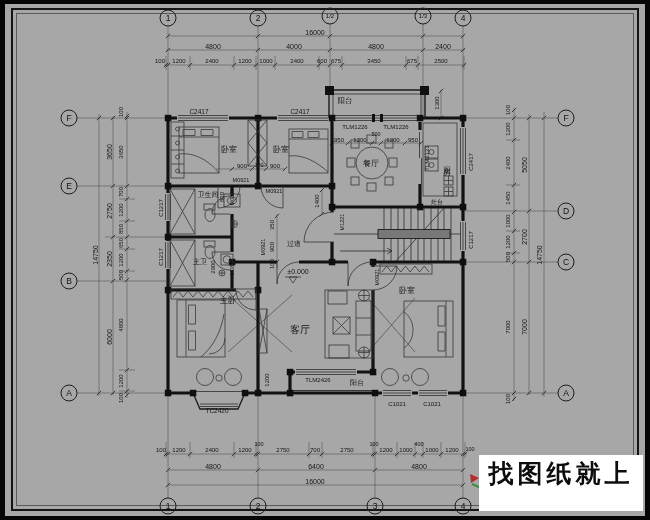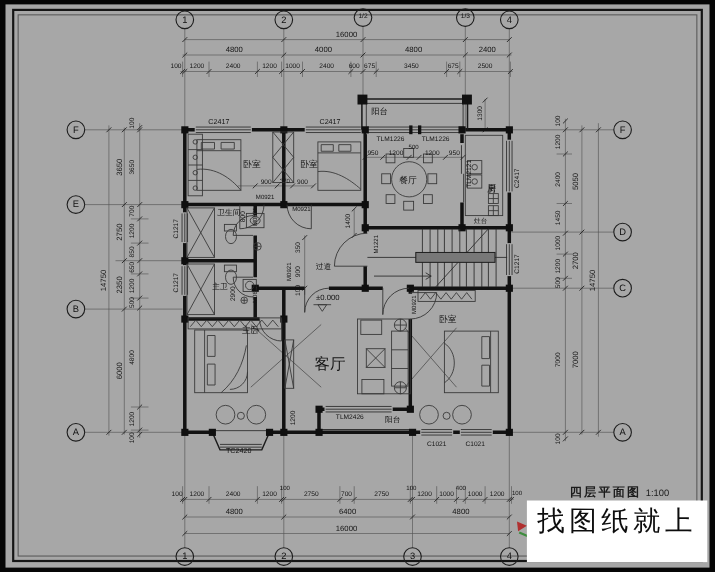--- a/index.html
+++ b/index.html
@@ -14,21 +14,21 @@
   #labels span.v{transform:translate(-50%,-50%) rotate(-90deg);}
   #labels span.ws{writing-mode:vertical-rl;transform:translate(-50%,-50%);letter-spacing:1px;}
   .bub{position:absolute;width:15px;height:15px;border:1.2px solid #1d1d1d;border-radius:50%;
        transform:translate(-50%,-50%);text-align:center;font-size:8.5px;line-height:14px;color:#111;}
   .bub.frac{font-size:6px;line-height:14px;letter-spacing:0;}
   .title-block{position:absolute;left:518px;top:438px;color:#1c1c1c;white-space:nowrap;}
   .title-block .t{font-size:11px;font-weight:bold;letter-spacing:2px;}
   .title-block .s{font-size:8.5px;margin-left:4px;}
   .watermark{position:absolute;left:479px;top:455px;width:164px;height:56px;background:#fff;
              text-align:center;cursor:pointer;}
-  .wm1{font-size:25px;font-weight:normal;color:#0d0d0d;letter-spacing:4px;margin-top:2px;}
+  .wm1{font-size:25px;font-weight:bold;color:#0d0d0d;letter-spacing:4px;margin-top:2px;}
   .wm2{font-size:19px;font-weight:bold;color:#1b2fc2;letter-spacing:.5px;margin-top:1px;}
 </style>
 </head>
 <body>
 
 <div class="stage">
   <div class="sheet"></div>
   <div class="f1"></div>
   <div class="f2"></div>
 
@@ -453,21 +453,21 @@
       <span style="left: 432px; top: 404px; font-size: 6px;">C1021</span>
       <span style="left: 345px; top: 101px; font-size: 7.5px;">阳台</span>
       <span style="left: 229px; top: 150px; font-size: 8px;">卧室</span>
       <span style="left: 281px; top: 150px; font-size: 8px;">卧室</span>
       <span style="left: 371px; top: 164px; font-size: 8px;">餐厅</span>
       <span class="ws" style="left: 446px; top: 161px; font-size: 8px;">厨房</span>
       <span style="left: 208px; top: 194px; font-size: 7px;">卫生间</span>
       <span style="left: 200px; top: 261px; font-size: 7px;">主卫</span>
       <span style="left: 294px; top: 243px; font-size: 7px;">过道</span>
       <span style="left: 228px; top: 301px; font-size: 8px;">主卧</span>
-      <span style="left: 300px; top: 330px; font-size: 14px;">客厅</span>
+      <span style="left: 300px; top: 330px; font-size: 10px;">客厅</span>
       <span style="left: 407px; top: 291px; font-size: 8px;">卧室</span>
       <span style="left: 357px; top: 382px; font-size: 7px;">阳台</span>
       <span style="left: 437px; top: 202px; font-size: 6px;">灶台</span>
       <span style="left: 298px; top: 271px; font-size: 7px;">±0.000</span>
     </div>
   <div id="bubbles">
       <div class="bub" style="left: 168px; top: 18px;">1</div>
       <div class="bub" style="left: 258px; top: 18px;">2</div>
       <div class="bub frac" style="left: 330px; top: 16px;">1/2</div>
       <div class="bub frac" style="left: 423px; top: 16px;">1/3</div>
@@ -479,20 +479,17 @@
       <div class="bub" style="left: 69px; top: 118px;">F</div>
       <div class="bub" style="left: 69px; top: 186px;">E</div>
       <div class="bub" style="left: 69px; top: 281px;">B</div>
       <div class="bub" style="left: 69px; top: 393px;">A</div>
       <div class="bub" style="left: 566px; top: 118px;">F</div>
       <div class="bub" style="left: 566px; top: 211px;">D</div>
       <div class="bub" style="left: 566px; top: 262px;">C</div>
       <div class="bub" style="left: 566px; top: 393px;">A</div>
     </div>
 
-  <div class="title-block">
-    <span class="t">四层平面图</span><span class="s">1:100</span>
-  </div>
 
   <div class="watermark">
     <div class="wm1">找图纸就上</div>
   </div>
 </div>
 
 </body></html>

